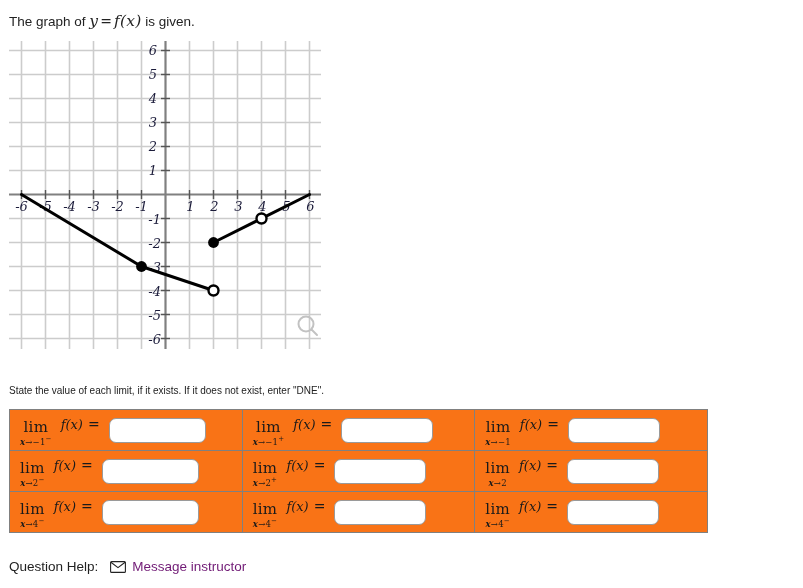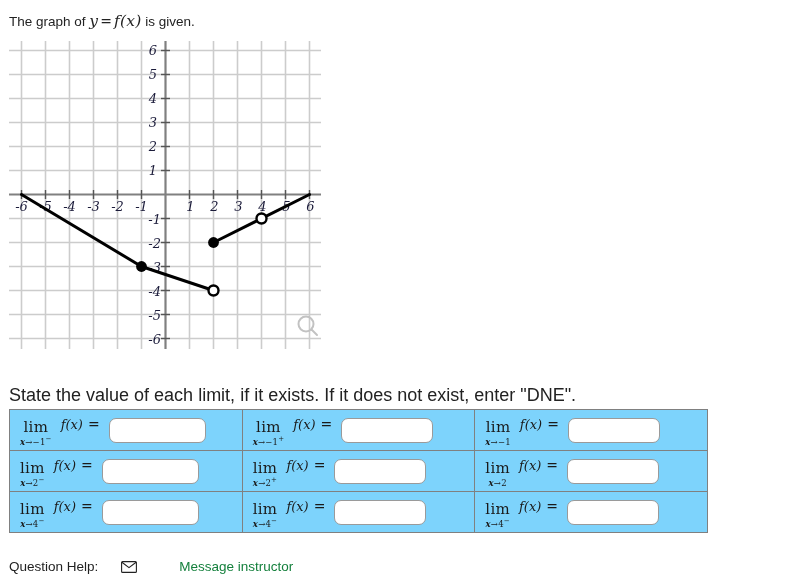--- a/index.html
+++ b/index.html
@@ -47,40 +47,40 @@
     width: 312px;
     height: 308px;
   }
   #graph-svg { display: block; }
 
   
   #instruction {
     position: absolute;
     left: 9px;
     top: 385px;
-    font-size: 18px;
+    font-size: 10px;
     color: #222;
     white-space: nowrap;
   }
 
   
   #limits-table {
     position: absolute;
     left: 9px;
     top: 409px;
     width: 699px;
     border-collapse: collapse;
     table-layout: fixed;
   }
   #limits-table td {
     border: 1px solid #808080;
     height: 40px;
     padding: 0 0 0 10px;
     vertical-align: middle;
-    background: #7dd3fc;
+    background: #f97316;
   }
   .cell-inner {
     display: flex;
     align-items: center;
     height: 40px;
   }
   .lim-expr {
     display: inline-flex;
     align-items: baseline;
     white-space: nowrap;
@@ -146,27 +146,26 @@
   
   #footer {
     position: absolute;
     left: 9px;
     top: 559px;
     display: flex;
     align-items: center;
     font-size: 13.5px;
     color: #222;
   }
-  #footer .help-label { margin-right: 23px; }
+  #footer .help-label { margin-right: 12px; }
   .mail-icon { margin-right: 6px; display: inline-flex; align-items: center; }
   #msg-link {
-    color: #15803d;
+    color: #701a75;
     text-decoration: none;
     font-size: 13.5px;
-    margin-left: 36px;
   }
 </style>
 </head>
 <body>
 
 <div id="prompt">
   <span>The graph of </span><span class="mathit">y</span><span class="mop">=</span><span class="mathit">f</span><span class="mathit">(</span><span class="mathit">x</span><span class="mathit">)</span><span> is given.</span>
 </div>
 
 <div id="graph-wrap">

